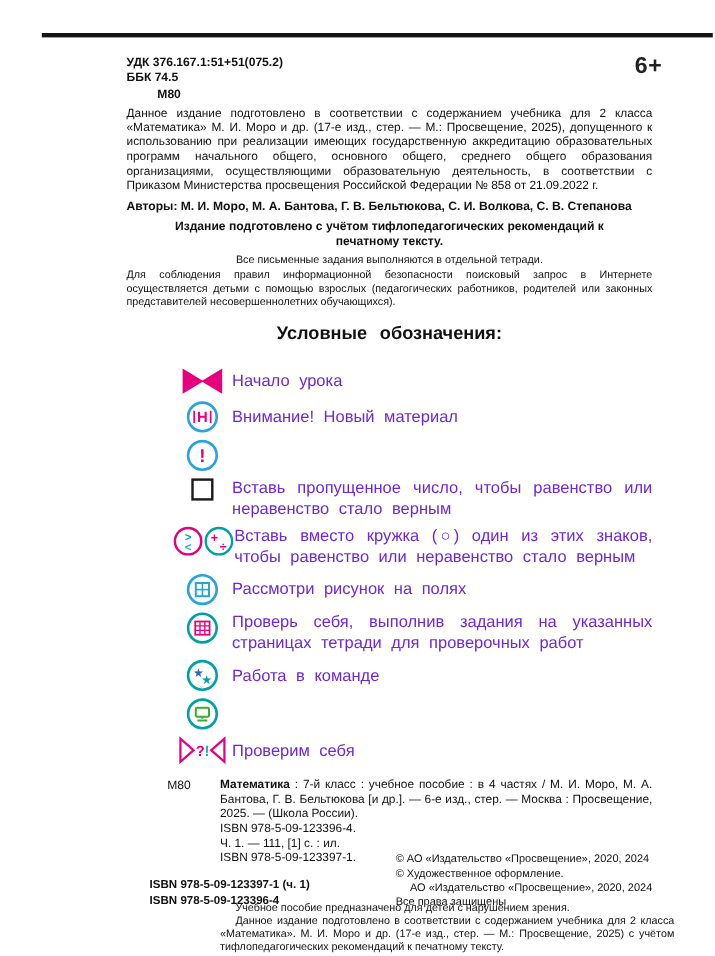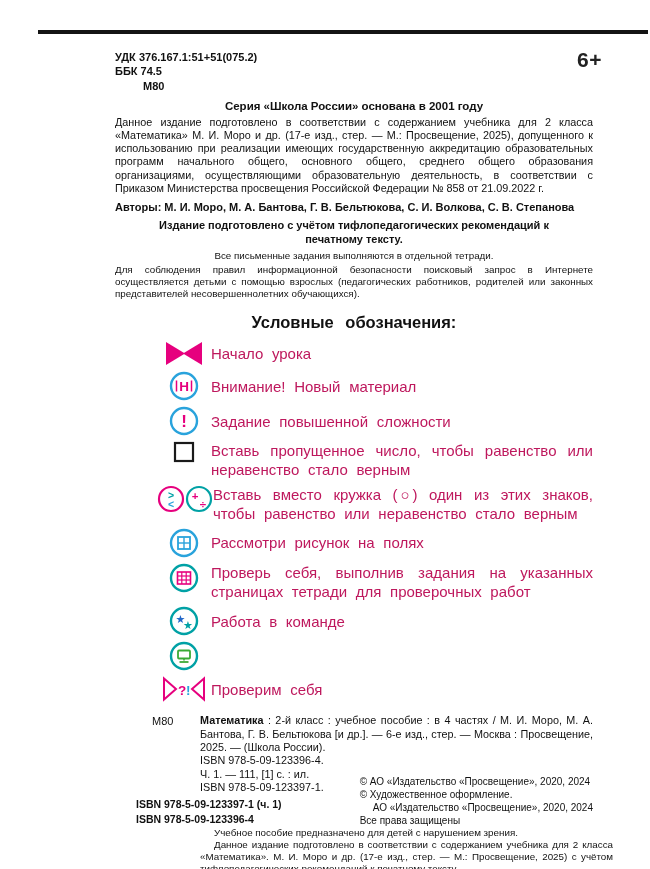--- a/index.html
+++ b/index.html
@@ -19,27 +19,27 @@
   .codes .m80 { margin-left: 28px; }
   .series { text-align: center; font-weight: bold; font-size: 11.5px; margin-top: 7px; }
   .para { font-size: 10.8px; line-height: 1.22; margin-top: 4px; }
   .just { text-align: justify; }
   .center { text-align: center; }
   .authors { font-size: 11px; font-weight: bold; margin-top: 6px; }
   .typhlo { font-size: 11px; font-weight: bold; text-align: center; margin-top: 6px; padding: 0 40px; line-height: 1.25; }
   .small { font-size: 9.8px; line-height: 1.22; }
   .written { margin-top: 4px; }
   .safety { margin-top: 2px; }
-  .legend-title { text-align: center; font-size: 16.5px; font-weight: bold; word-spacing: 7px; margin: 13px 0 9px; }
+  .legend-title { text-align: center; font-size: 16.5px; font-weight: bold; word-spacing: 7px; margin: 13px 0 21px; }
   .legend { }
   .lrow { display: flex; align-items: center; margin: 0 0 5px 42px; }
   .lrow.top { align-items: flex-start; }
   .lrow.top .icell { margin-top: 0; }
   .icell { flex: 0 0 54px; display: flex; justify-content: center; align-items: center; }
-  .ltext { flex: 1; font-size: 15px; line-height: 1.28; text-align: justify; word-spacing: 4.5px; color: #be185d; }
+  .ltext { flex: 1; font-size: 15px; line-height: 1.28; text-align: justify; word-spacing: 4.5px; color: #6d28d9; }
   .bib { display: flex; margin: 12px 0 0 37px; }
   .bib-code { flex: 0 0 48px; font-size: 11px; padding-top: 1px; }
   .bib-text { flex: 1; font-size: 10.8px; line-height: 1.24; }
   .bib-text p { margin: 0; }
   .tiny { font-size: 9.8px; }
   .tiny.note { margin-left: 14px; margin-top: 32px; }
   .tiny.ed { text-indent: 14px; margin-right: -20px; }
   .udk-right { text-align: right; margin-top: 4px; }
   .udk-right .inner { display: inline-block; text-align: left; font-size: 10.5px; font-weight: bold; line-height: 1.3; }
   .footer { position: absolute; left: 136px; right: 57px; bottom: 42px; display: flex; justify-content: space-between; align-items: flex-end; }
@@ -56,21 +56,20 @@
   <div class="age">6+</div>
 
   <div class="content">
 
     <div class="codes">
       <div>УДК 376.167.1:51+51(075.2)</div>
       <div>ББК 74.5</div>
       <div class="m80">М80</div>
     </div>
 
-    <p class="series">Серия «Школа России» основана в 2001 году</p>
 
     <p class="para just">Данное издание подготовлено в соответствии с содержанием учебника для 2 класса «Математика» М. И. Моро и др. (17-е изд., стер. — М.: Просвещение, 2025), допущенного к использованию при реализации имеющих государственную аккредитацию образовательных программ начального общего, основного общего, среднего общего образования организациями, осуществляющими образовательную деятельность, в соответствии с Приказом Министерства просвещения Российской Федерации № 858 от 21.09.2022 г.</p>
 
     <p class="authors">Авторы: М. И. Моро, М. А. Бантова, Г. В. Бельтюкова, С. И. Волкова, С. В. Степанова</p>
 
     <p class="typhlo">Издание подготовлено с учётом тифлопедагогических рекомендаций к печатному тексту.</p>
 
     <p class="small center written">Все письменные задания выполняются в отдельной тетради.</p>
 
     <p class="small just safety">Для соблюдения правил информационной безопасности поисковый запрос в Интернете осуществляется детьми с помощью взрослых (педагогических работников, родителей или законных представителей несовершеннолетних обучающихся).</p>
@@ -101,21 +100,20 @@
         <span class="ltext">Внимание! Новый материал</span>
       </div>
 
       <div class="lrow">
         <span class="icell">
           <svg width="30" height="30" viewBox="0 0 30 30">
             <circle cx="15" cy="15" r="13" fill="none" stroke="#29a3dc" stroke-width="2.4"></circle>
             <text x="15" y="21" text-anchor="middle" font-size="17" font-weight="bold" fill="#e6007e">!</text>
           </svg>
         </span>
-        <span class="ltext">Задание повышенной сложности</span>
       </div>
 
       <div class="lrow top">
         <span class="icell">
           <svg width="22" height="22" viewBox="0 0 22 22">
             <rect x="2" y="2" width="18" height="18" fill="#ffffff" stroke="#1a1a1a" stroke-width="2.2"></rect>
           </svg>
         </span>
         <span class="ltext">Вставь пропущенное число, чтобы равенство или неравенство стало верным</span>
       </div>
@@ -192,21 +190,21 @@
           </svg>
         </span>
         <span class="ltext">Проверим себя</span>
       </div>
 
     </div>
 
     <div class="bib">
       <div class="bib-code">М80</div>
       <div class="bib-text">
-        <p class="just"><b>Математика</b><span> : 2-й класс : учебное пособие : в 4 частях / М. И. Моро, М. А. Бантова, Г. В. Бельтюкова [и др.]. — 6-е изд., стер. — Москва : Просвещение, 2025. — (Школа России).</span></p>
+        <p class="just"><b>Математика</b><span> : 7-й класс : учебное пособие : в 4 частях / М. И. Моро, М. А. Бантова, Г. В. Бельтюкова [и др.]. — 6-е изд., стер. — Москва : Просвещение, 2025. — (Школа России).</span></p>
         <p>ISBN 978-5-09-123396-4.</p>
         <p>Ч. 1. — 111, [1] с. : ил.</p>
         <p>ISBN 978-5-09-123397-1.</p>
         <p class="tiny note">Учебное пособие предназначено для детей с нарушением зрения.</p>
         <p class="tiny just ed">Данное издание подготовлено в соответствии с содержанием учебника для 2 класса «Математика». М. И. Моро и др. (17-е изд., стер. — М.: Просвещение, 2025) с учётом тифлопедагогических рекомендаций к печатному тексту.</p>
       </div>
     </div>
 
     <div class="udk-right">
       <div class="inner">

